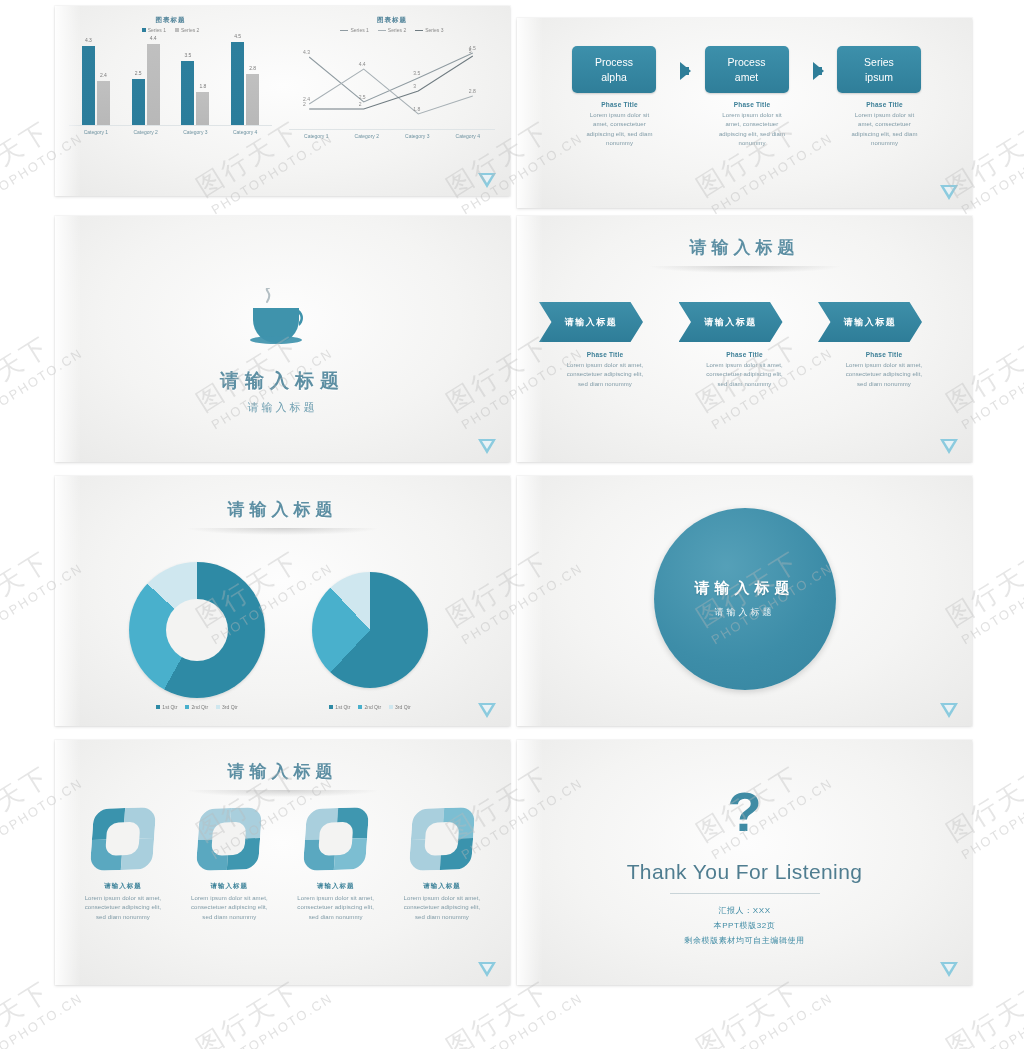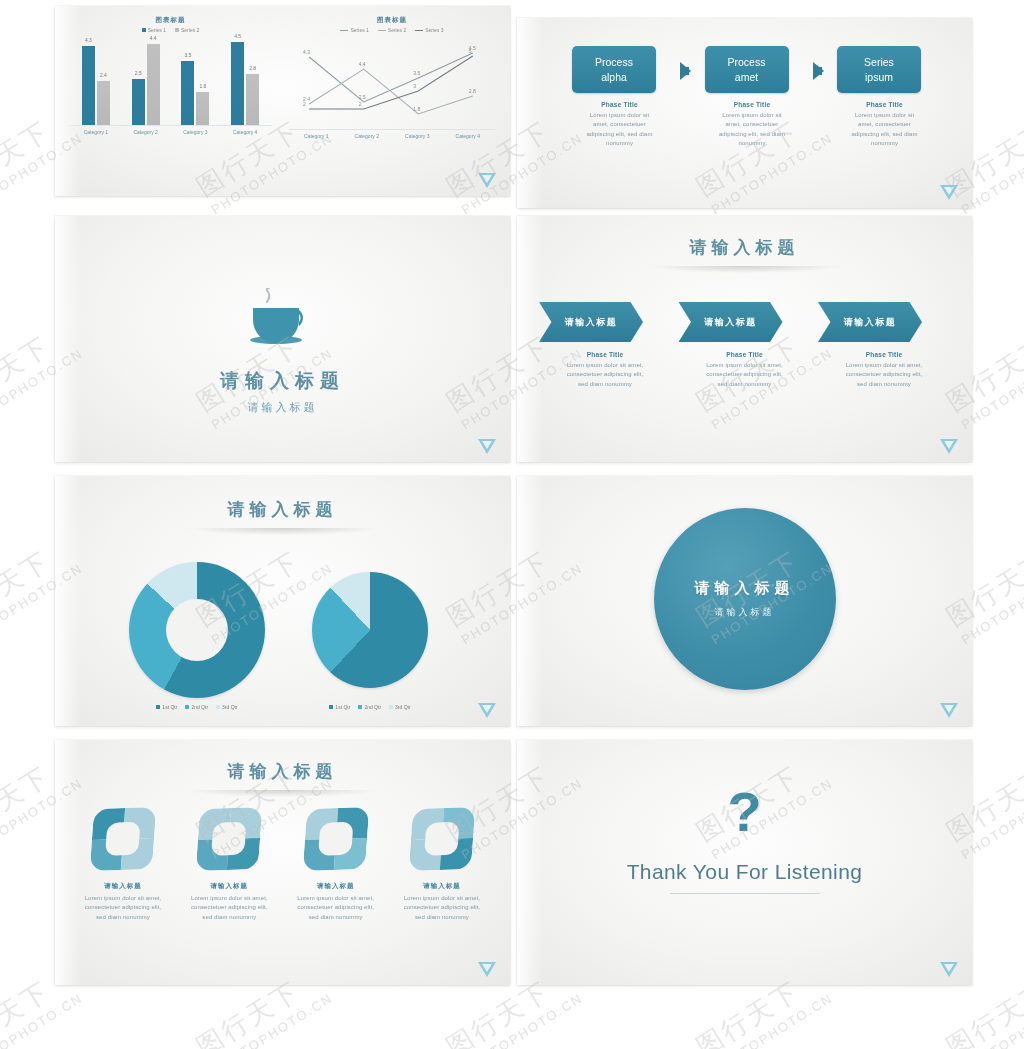--- a/index.html
+++ b/index.html
@@ -491,16 +491,21 @@
     </div>
   </div>
 
   <div class="slide" style="left:517px;top:740px;width:455px;height:245px;">
     <div class="tri"></div>
 
     <div style="position:absolute;left:0;right:0;top:44px;">
       <div class="qmark">?</div>
       <div class="thanks" style="margin-top:20px;">Thank You For Listening</div>
       <div class="thanks-rule"></div>
+      <div class="meta">
+        <div>汇报人：XXX</div>
+        <div>本PPT模版32页</div>
+        <div>剩余模版素材均可自主编辑使用</div>
+      </div>
     </div>
   </div>
 
 </div>
 
 </body></html>

